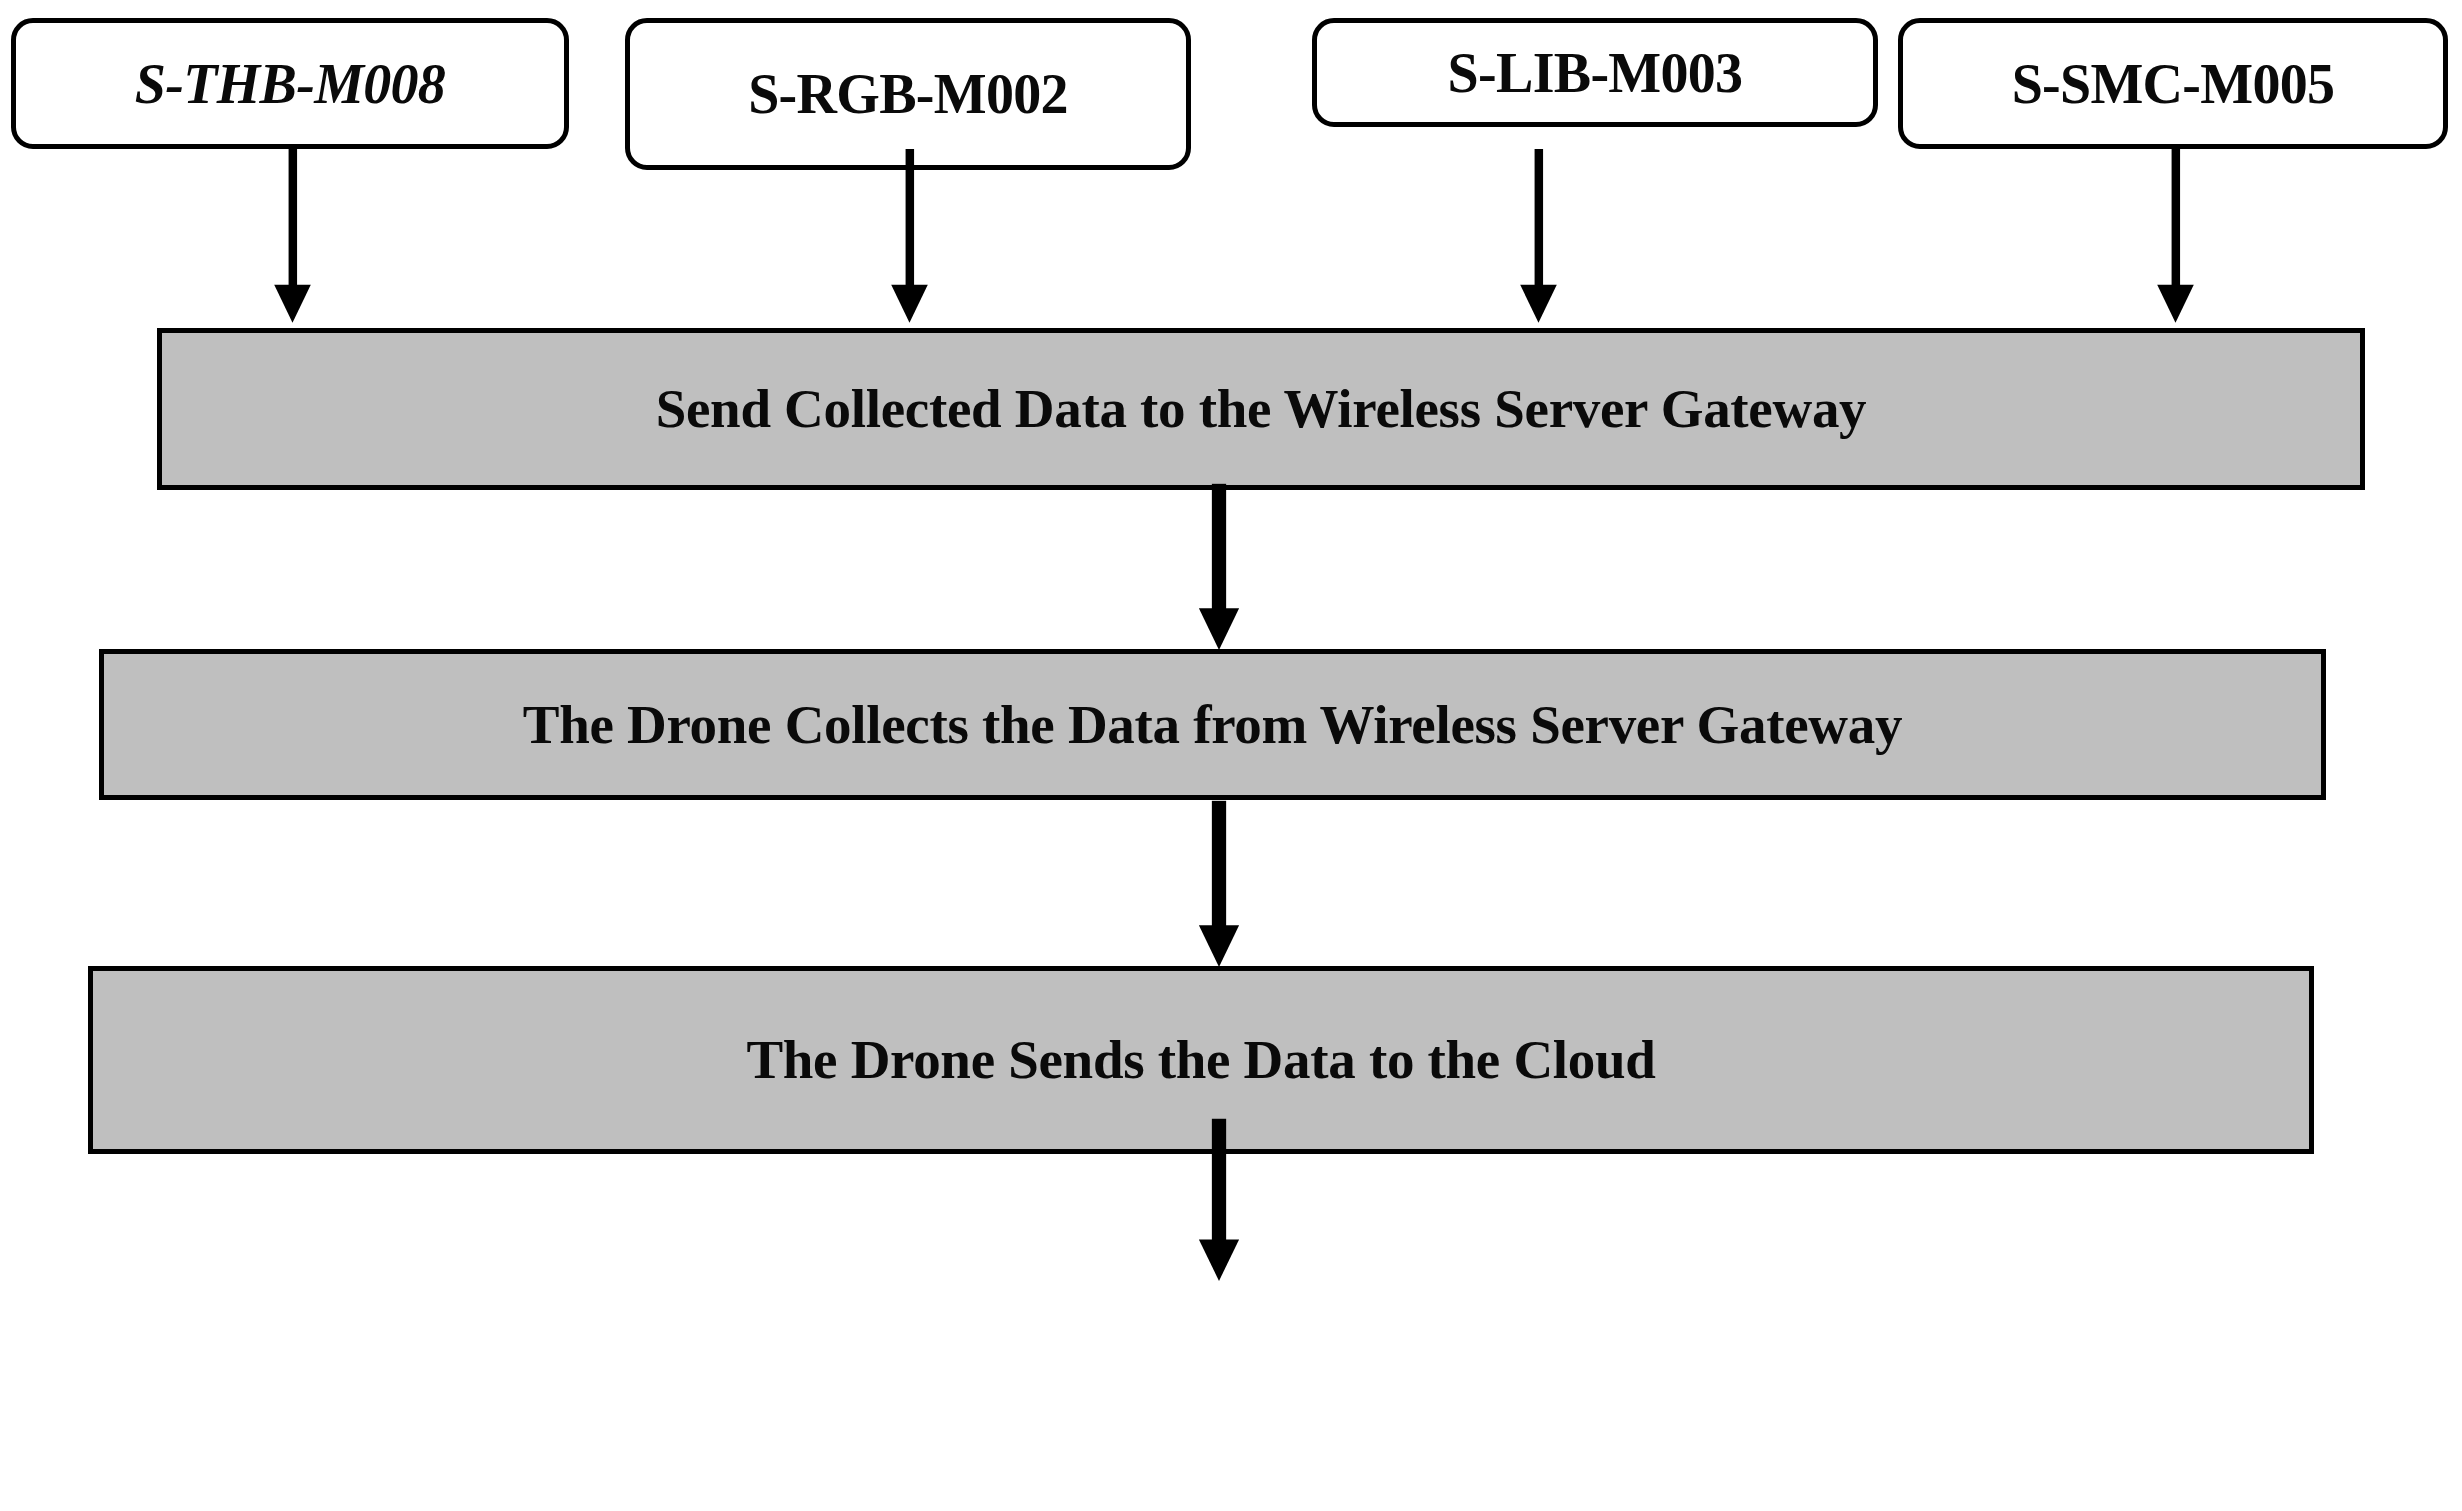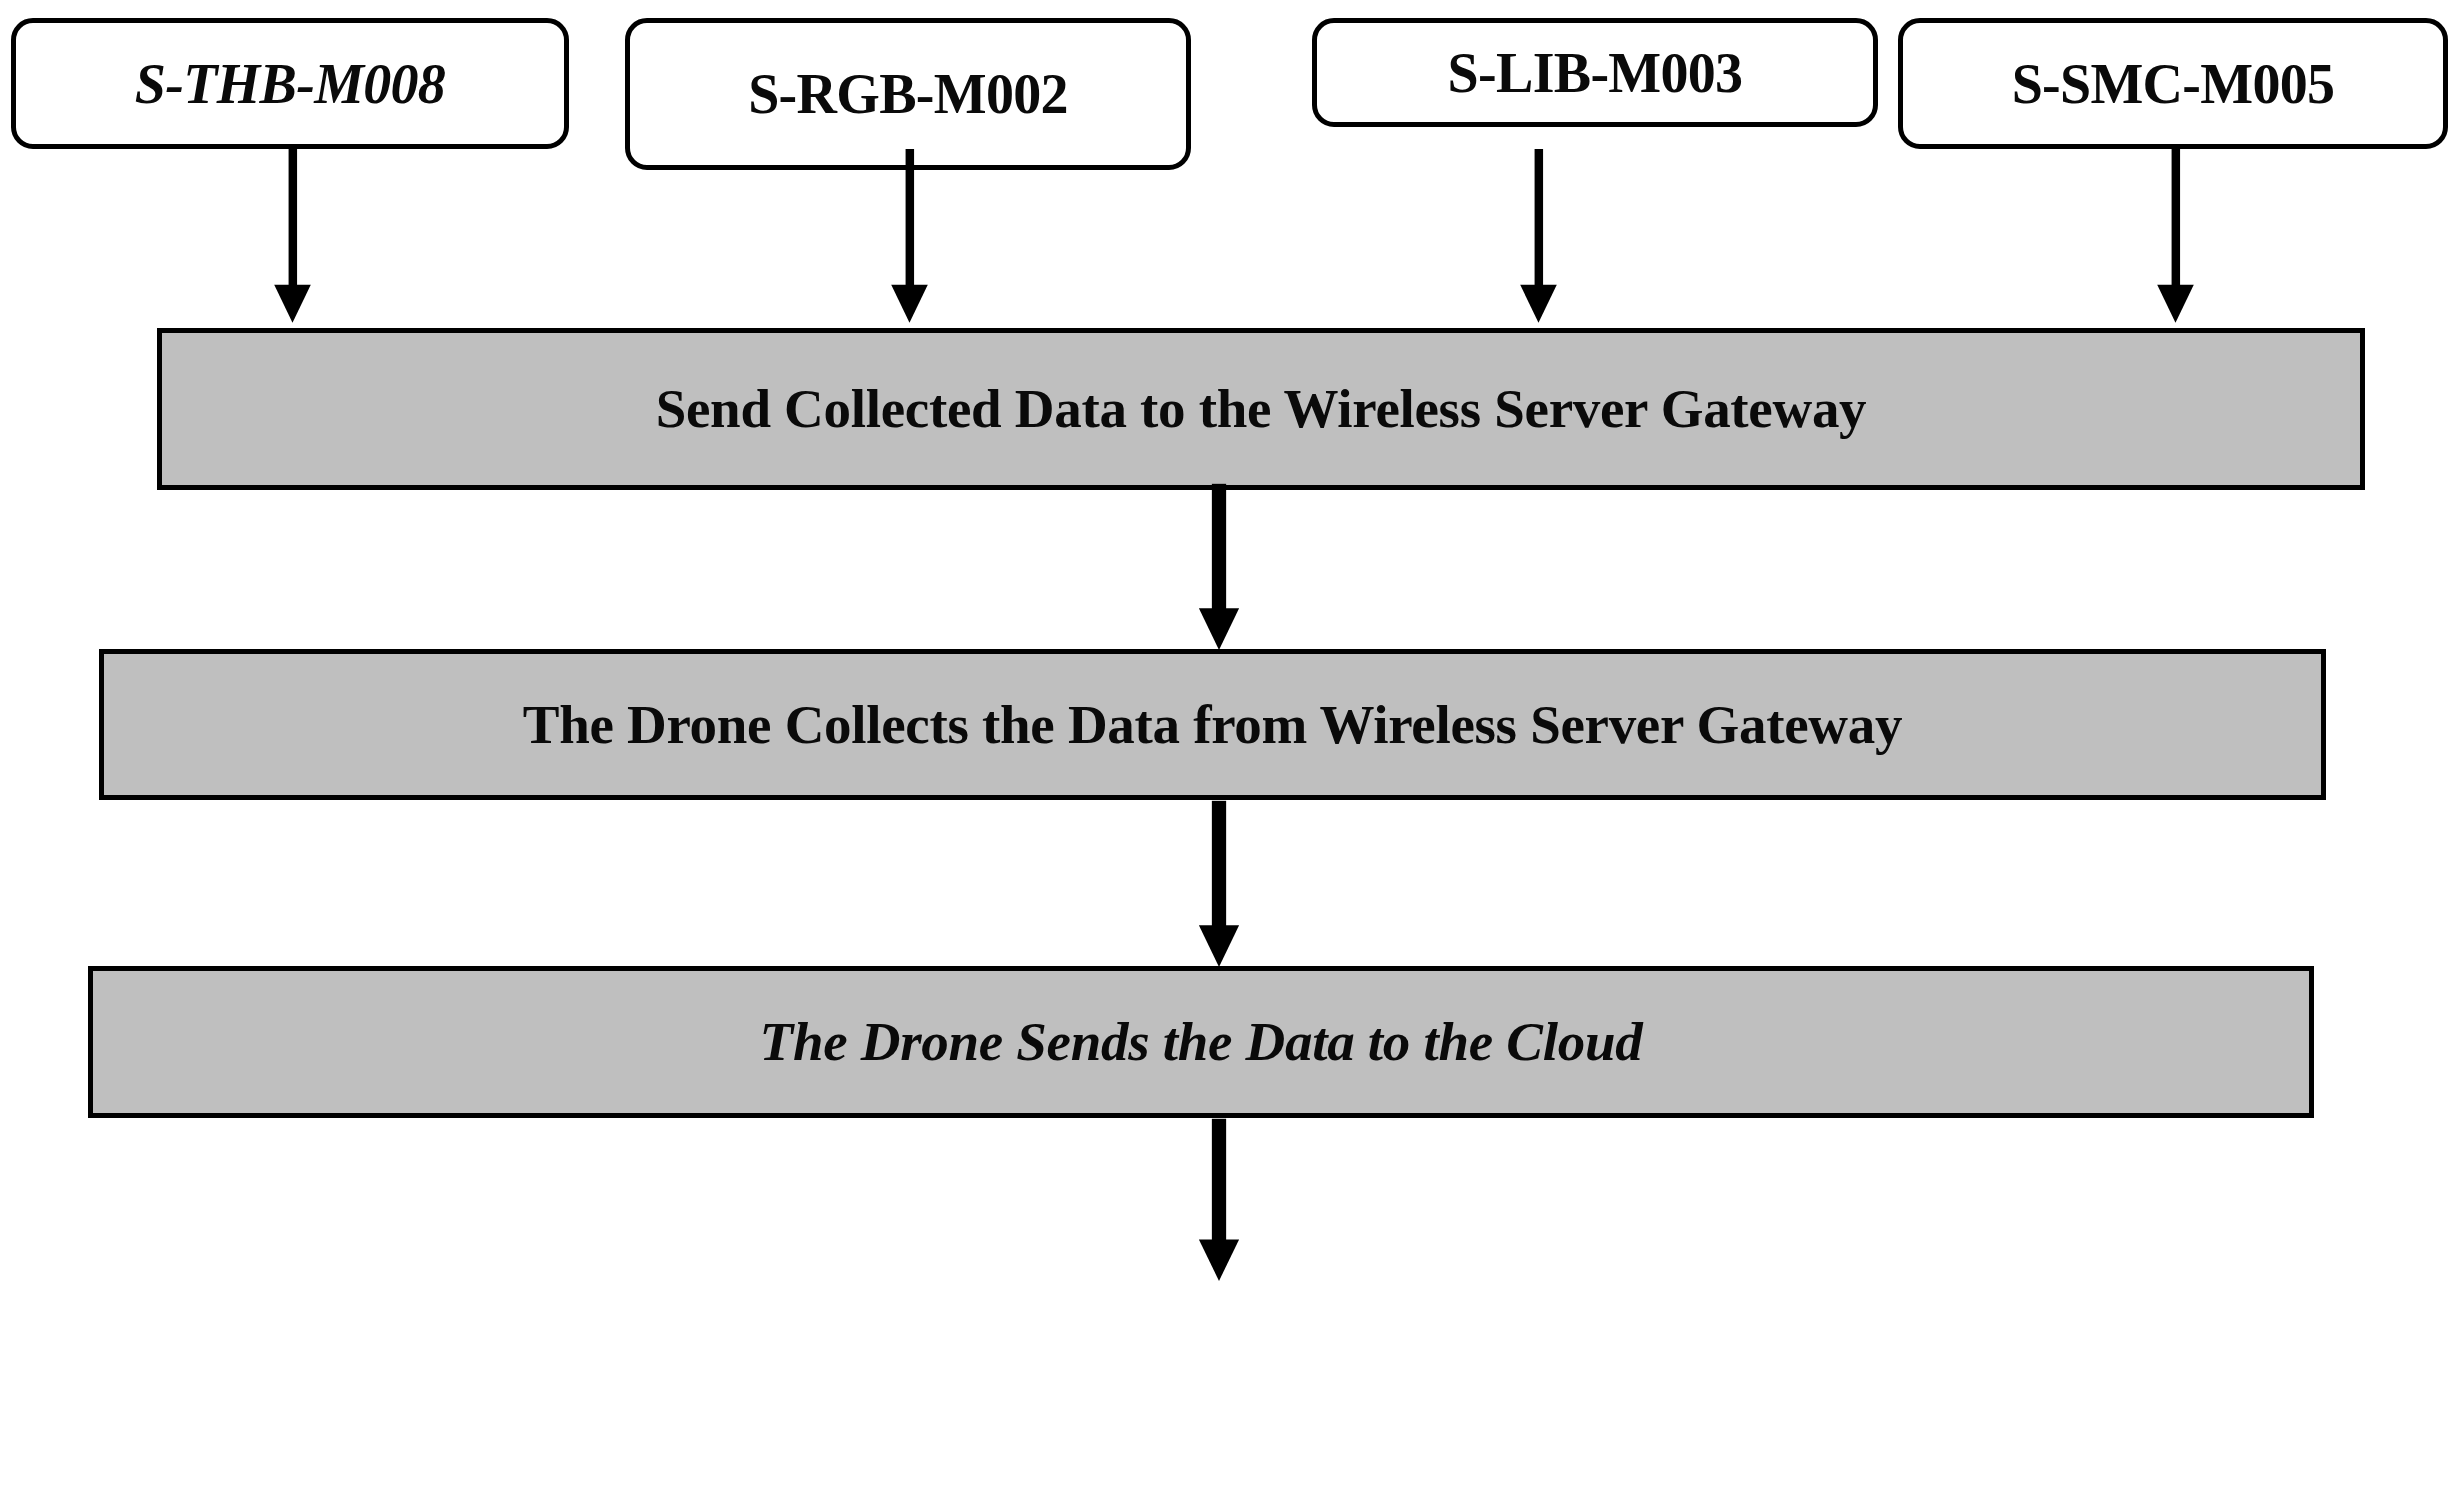--- a/index.html
+++ b/index.html
@@ -132,21 +132,21 @@
     <div class="process-label">The Drone Collects the Data from Wireless Server Gateway</div>
   </div>
 
   <div class="arrow" style="left:1195px; top:800px; width:48px; height:169px;">
     <svg width="48" height="169" viewBox="0 0 74 258">
       <rect x="26" y="0" width="22" height="196" fill="#000000"></rect>
       <polygon points="6,192 68,192 37,256" fill="#000000"></polygon>
     </svg>
   </div>
 
-  <div class="process-box" style="left:88px; top:966px; width:2226px; height:152px;font-style:italic;">
+  <div class="process-box" style="left:88px; top:966px; width:2226px; height:188px;">
     <div class="process-label">The Drone Sends the Data to the Cloud</div>
   </div>
 
   <div class="arrow" style="left:1195px; top:1118px; width:48px; height:165px;">
     <svg width="48" height="165" viewBox="0 0 74 252">
       <rect x="26" y="0" width="22" height="190" fill="#000000"></rect>
       <polygon points="6,186 68,186 37,250" fill="#000000"></polygon>
     </svg>
   </div>
 

